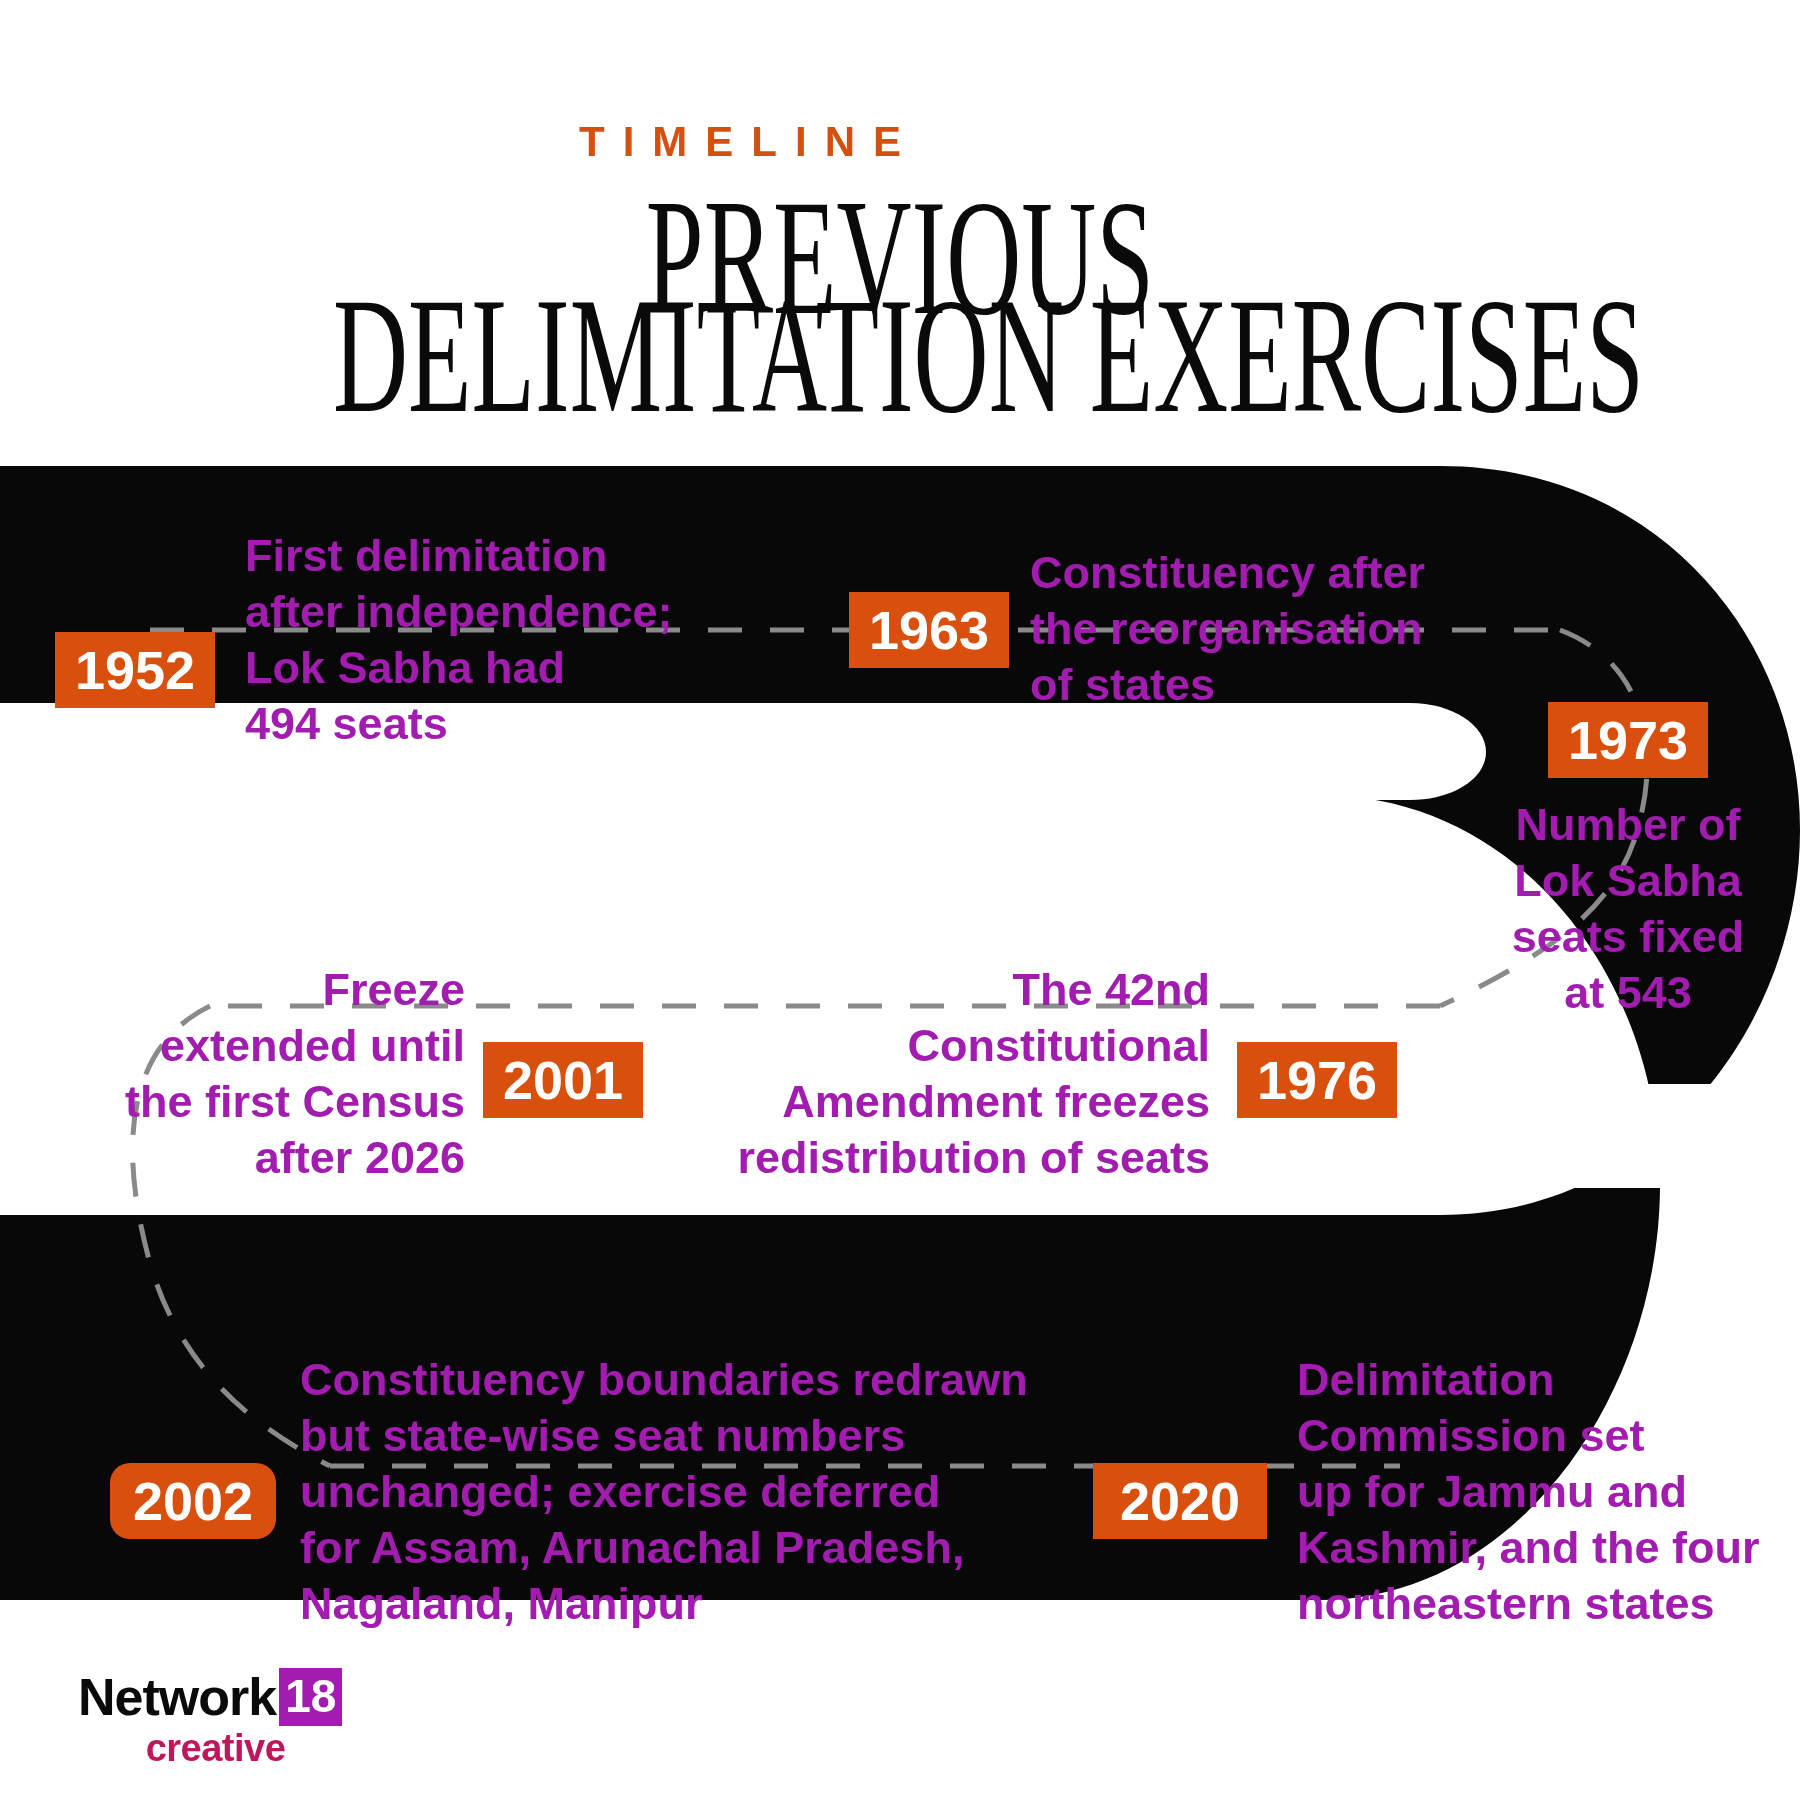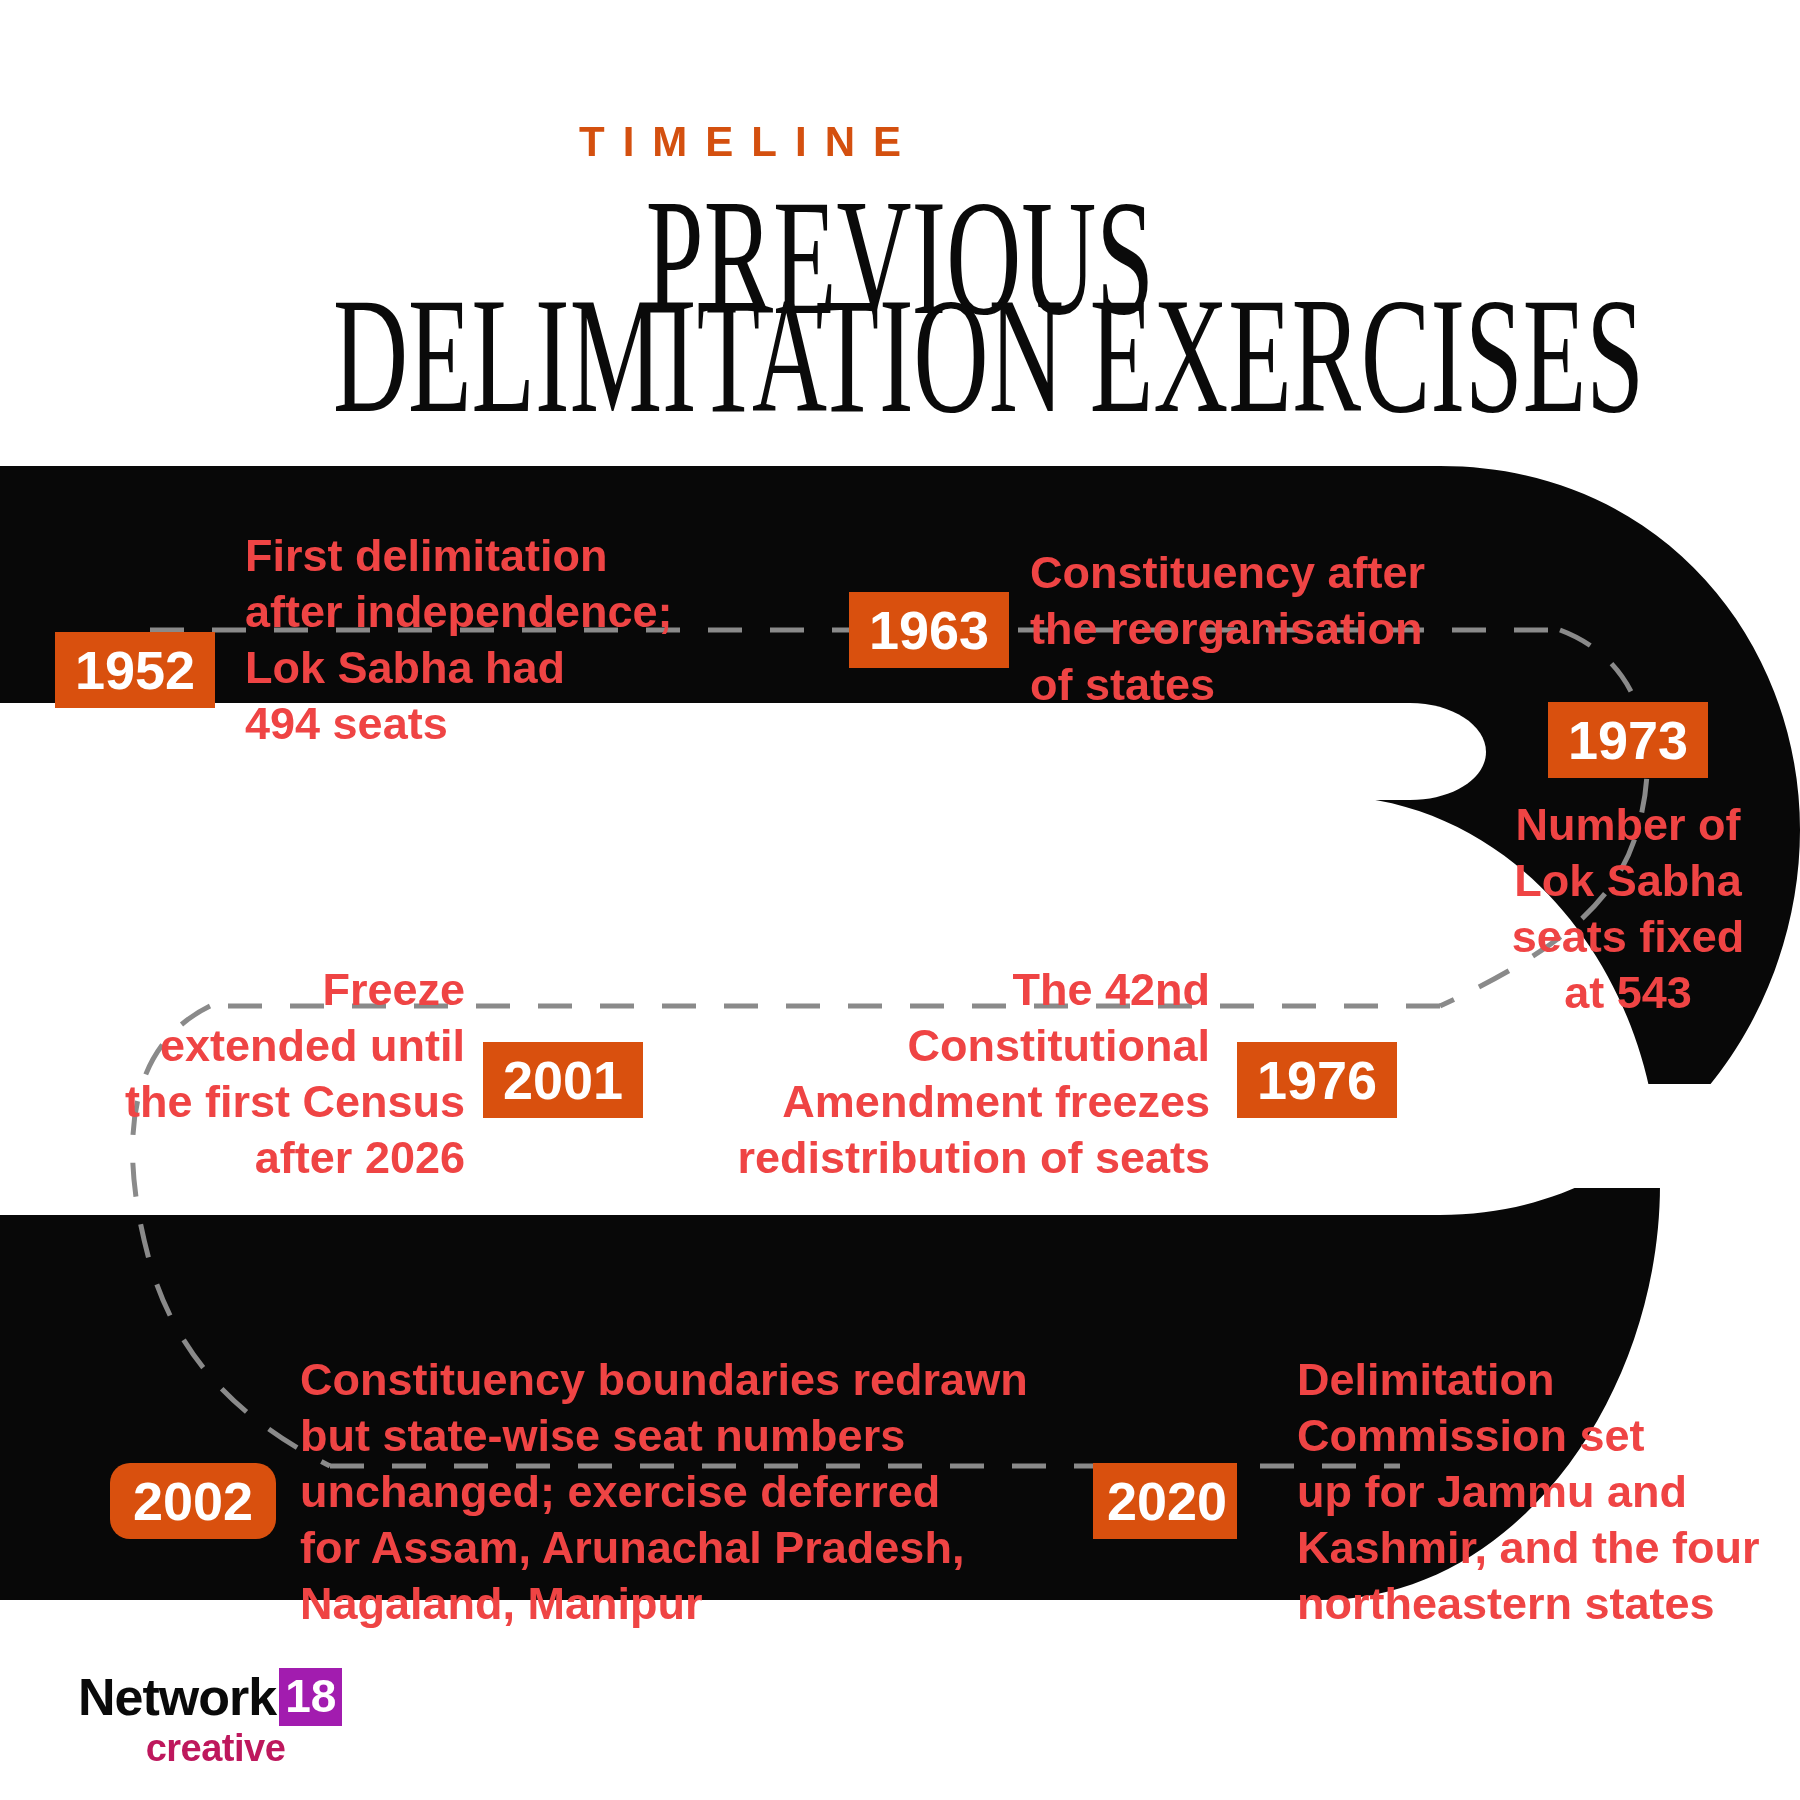--- a/index.html
+++ b/index.html
@@ -71,21 +71,21 @@
     font-size: 54px;
     line-height: 76px;
     text-align: center;
     padding: 0 14px;
     letter-spacing: 0px;
     box-sizing: border-box;
   }
 
   .evt-text {
     position: absolute;
-    color: #ef4444;
+    color: #a21caf;
     font-family: "Liberation Sans", sans-serif;
     font-weight: 700;
     font-size: 45px;
     line-height: 56px;
     white-space: pre-line;
   }
   .evt-text.right { text-align: right; }
   .evt-text.left  { text-align: left; }
   .evt-text.center{ text-align: center; }
 
@@ -225,21 +225,21 @@
 the first Census
 after 2026</div>
 
     <div class="year-badge" style="left:110px; top:1463px; width:166px;border-radius:20px;">2002</div>
     <div class="evt-text left" style="left:300px; top:1352px; width:780px;">Constituency boundaries redrawn
 but state-wise seat numbers
 unchanged; exercise deferred
 for Assam, Arunachal Pradesh,
 Nagaland, Manipur</div>
 
-    <div class="year-badge" style="left:1093px; top:1463px; width:144px;">2020</div>
+    <div class="year-badge" style="left:1093px; top:1463px; width:174px;">2020</div>
     <div class="evt-text left" style="left:1297px; top:1352px; width:500px;">Delimitation
 Commission set
 up for Jammu and
 Kashmir, and the four
 northeastern states</div>
   </div>
 
   <div class="logo">
     <div class="logo-row1">
       <span class="logo-word">Network</span>

